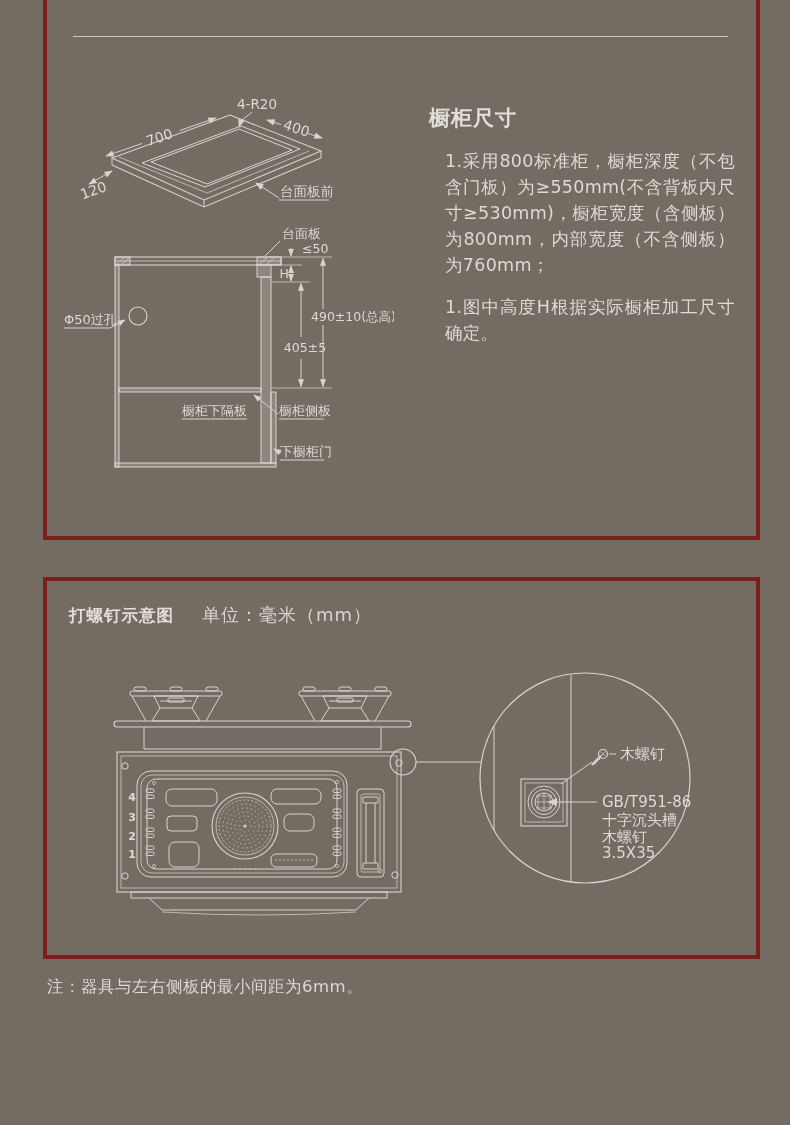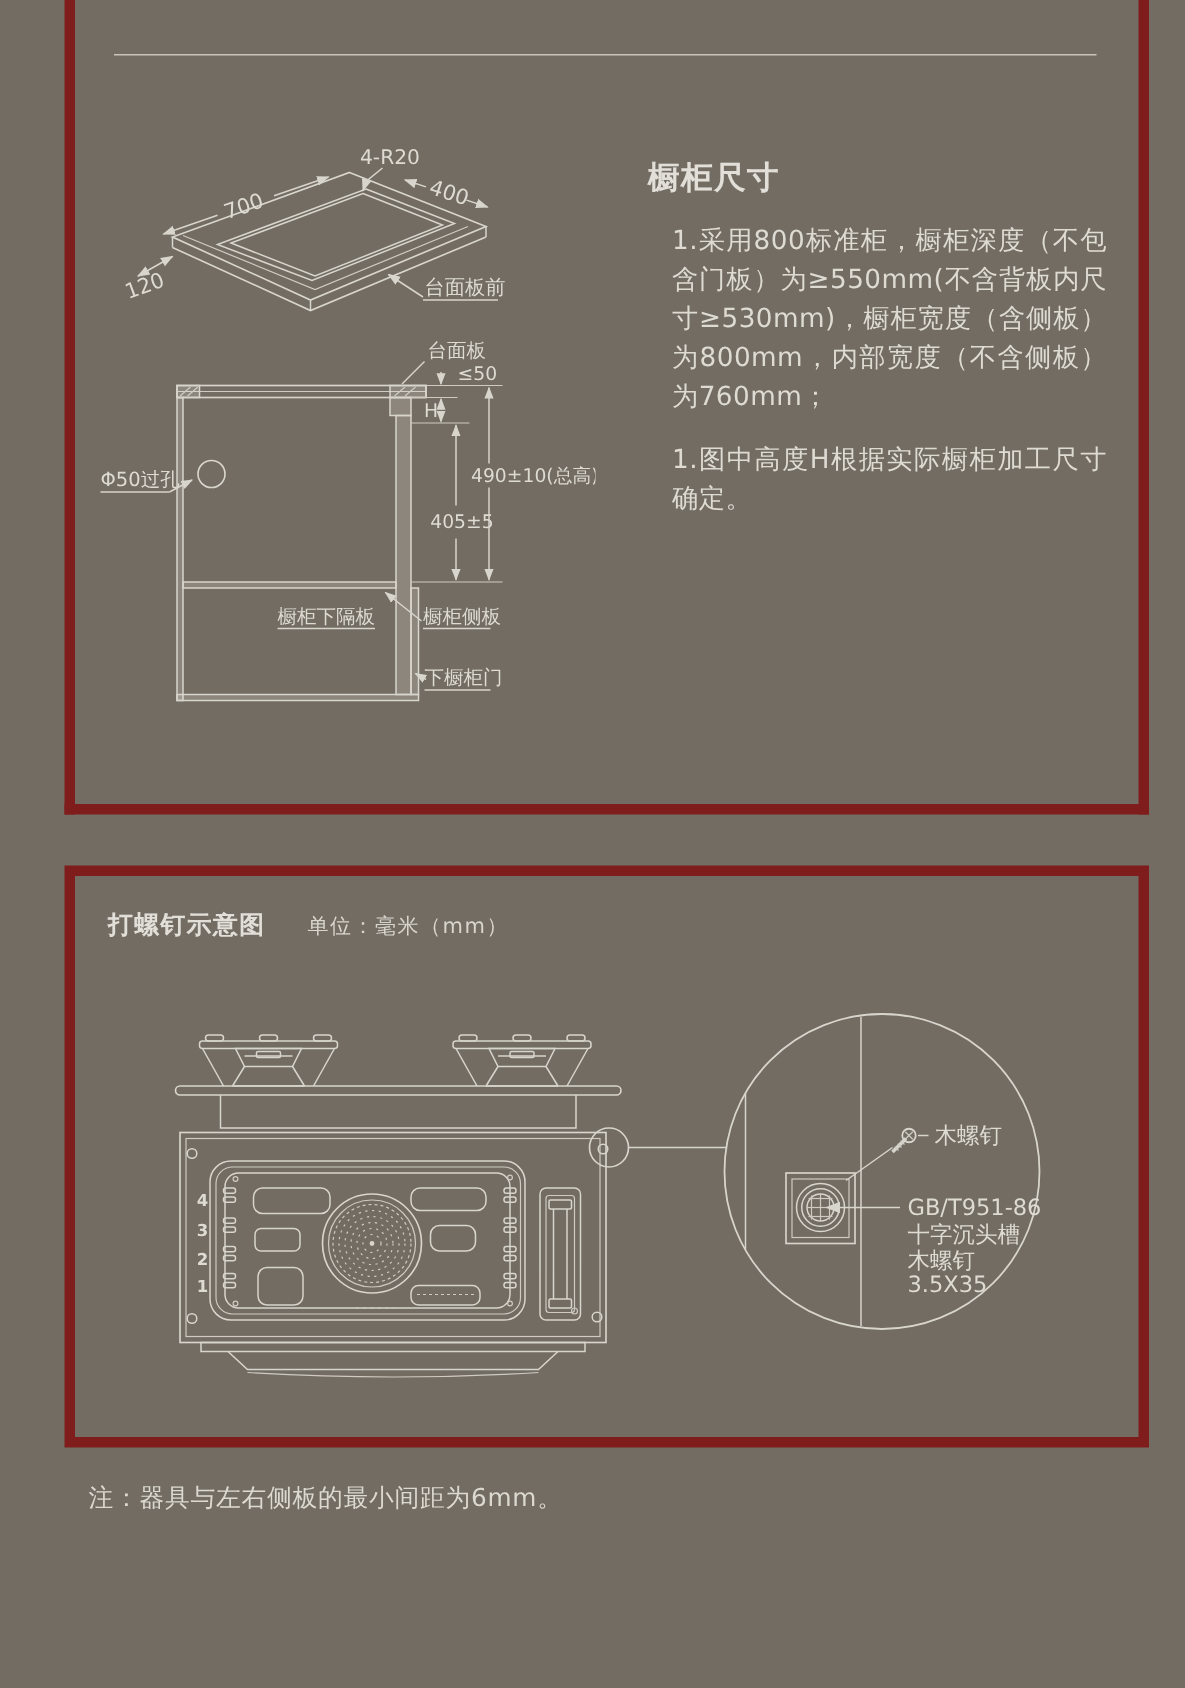--- a/index.html
+++ b/index.html
@@ -2,34 +2,34 @@
 <html><head>
 <meta charset="utf-8">
 <style>
   html,body{margin:0;padding:0;}
   body{
     width:790px;height:1125px;position:relative;overflow:hidden;
     background:#726C63;
     font-family:"DejaVu Sans","Liberation Sans",sans-serif;
     color:#DEDBD3;
   }
-  .panel{position:absolute;border:7px solid #7f1d1d;}
+  .panel{position:absolute;border:4px solid #7f1d1d;}
   .panel-1{left:43px;top:-2px;width:709px;height:538px;border-top:none;}
   .inner-rule{position:absolute;left:26px;right:28px;top:38px;border-top:1px solid #C9C5BC;}
   .panel-2{left:43px;top:577px;width:709px;height:374px;}
   .drawingA{position:absolute;left:12px;top:87px;}
   .drawingB{position:absolute;left:7px;top:227px;}
   .drawingC{position:absolute;left:47px;top:89px;}
   .spec{position:absolute;left:382px;top:106px;width:322px;}
   .spec h2{margin:0 0 14px 0;font-size:21px;font-weight:bold;color:#E2DFD8;letter-spacing:1px;}
   .spec p{margin:16px;font-size:17.5px;line-height:26px;text-align:justify;letter-spacing:0.3px;color:#DEDBD3;}
   .p2-head{position:absolute;left:22px;top:22px;display:flex;align-items:baseline;gap:28px;}
   .p2-title{font-size:16.5px;font-weight:bold;color:#E2DFD8;letter-spacing:1px;}
-  .p2-unit{font-size:14px;color:#D9D6CE;letter-spacing:1px;}
-  .note{position:absolute;left:43px;top:972px;margin:16px;font-size:16.5px;letter-spacing:0.5px;color:#DCD9D1;}
+  .p2-unit{font-size:18px;color:#D9D6CE;letter-spacing:1px;}
+  .note{position:absolute;left:43px;top:972px;margin:4px;font-size:16.5px;letter-spacing:0.5px;color:#DCD9D1;}
   svg text{fill:#DEDBD3;}
   .ln{stroke:#D8D5CD;fill:none;}
   .thin{stroke:#CFCBC2;stroke-width:0.8;fill:none;}
   .fillsoft{fill:rgba(230,227,219,0.22);stroke:#D8D5CD;stroke-width:1;}
 </style>
 </head>
 <body>
 
 <div>
 

